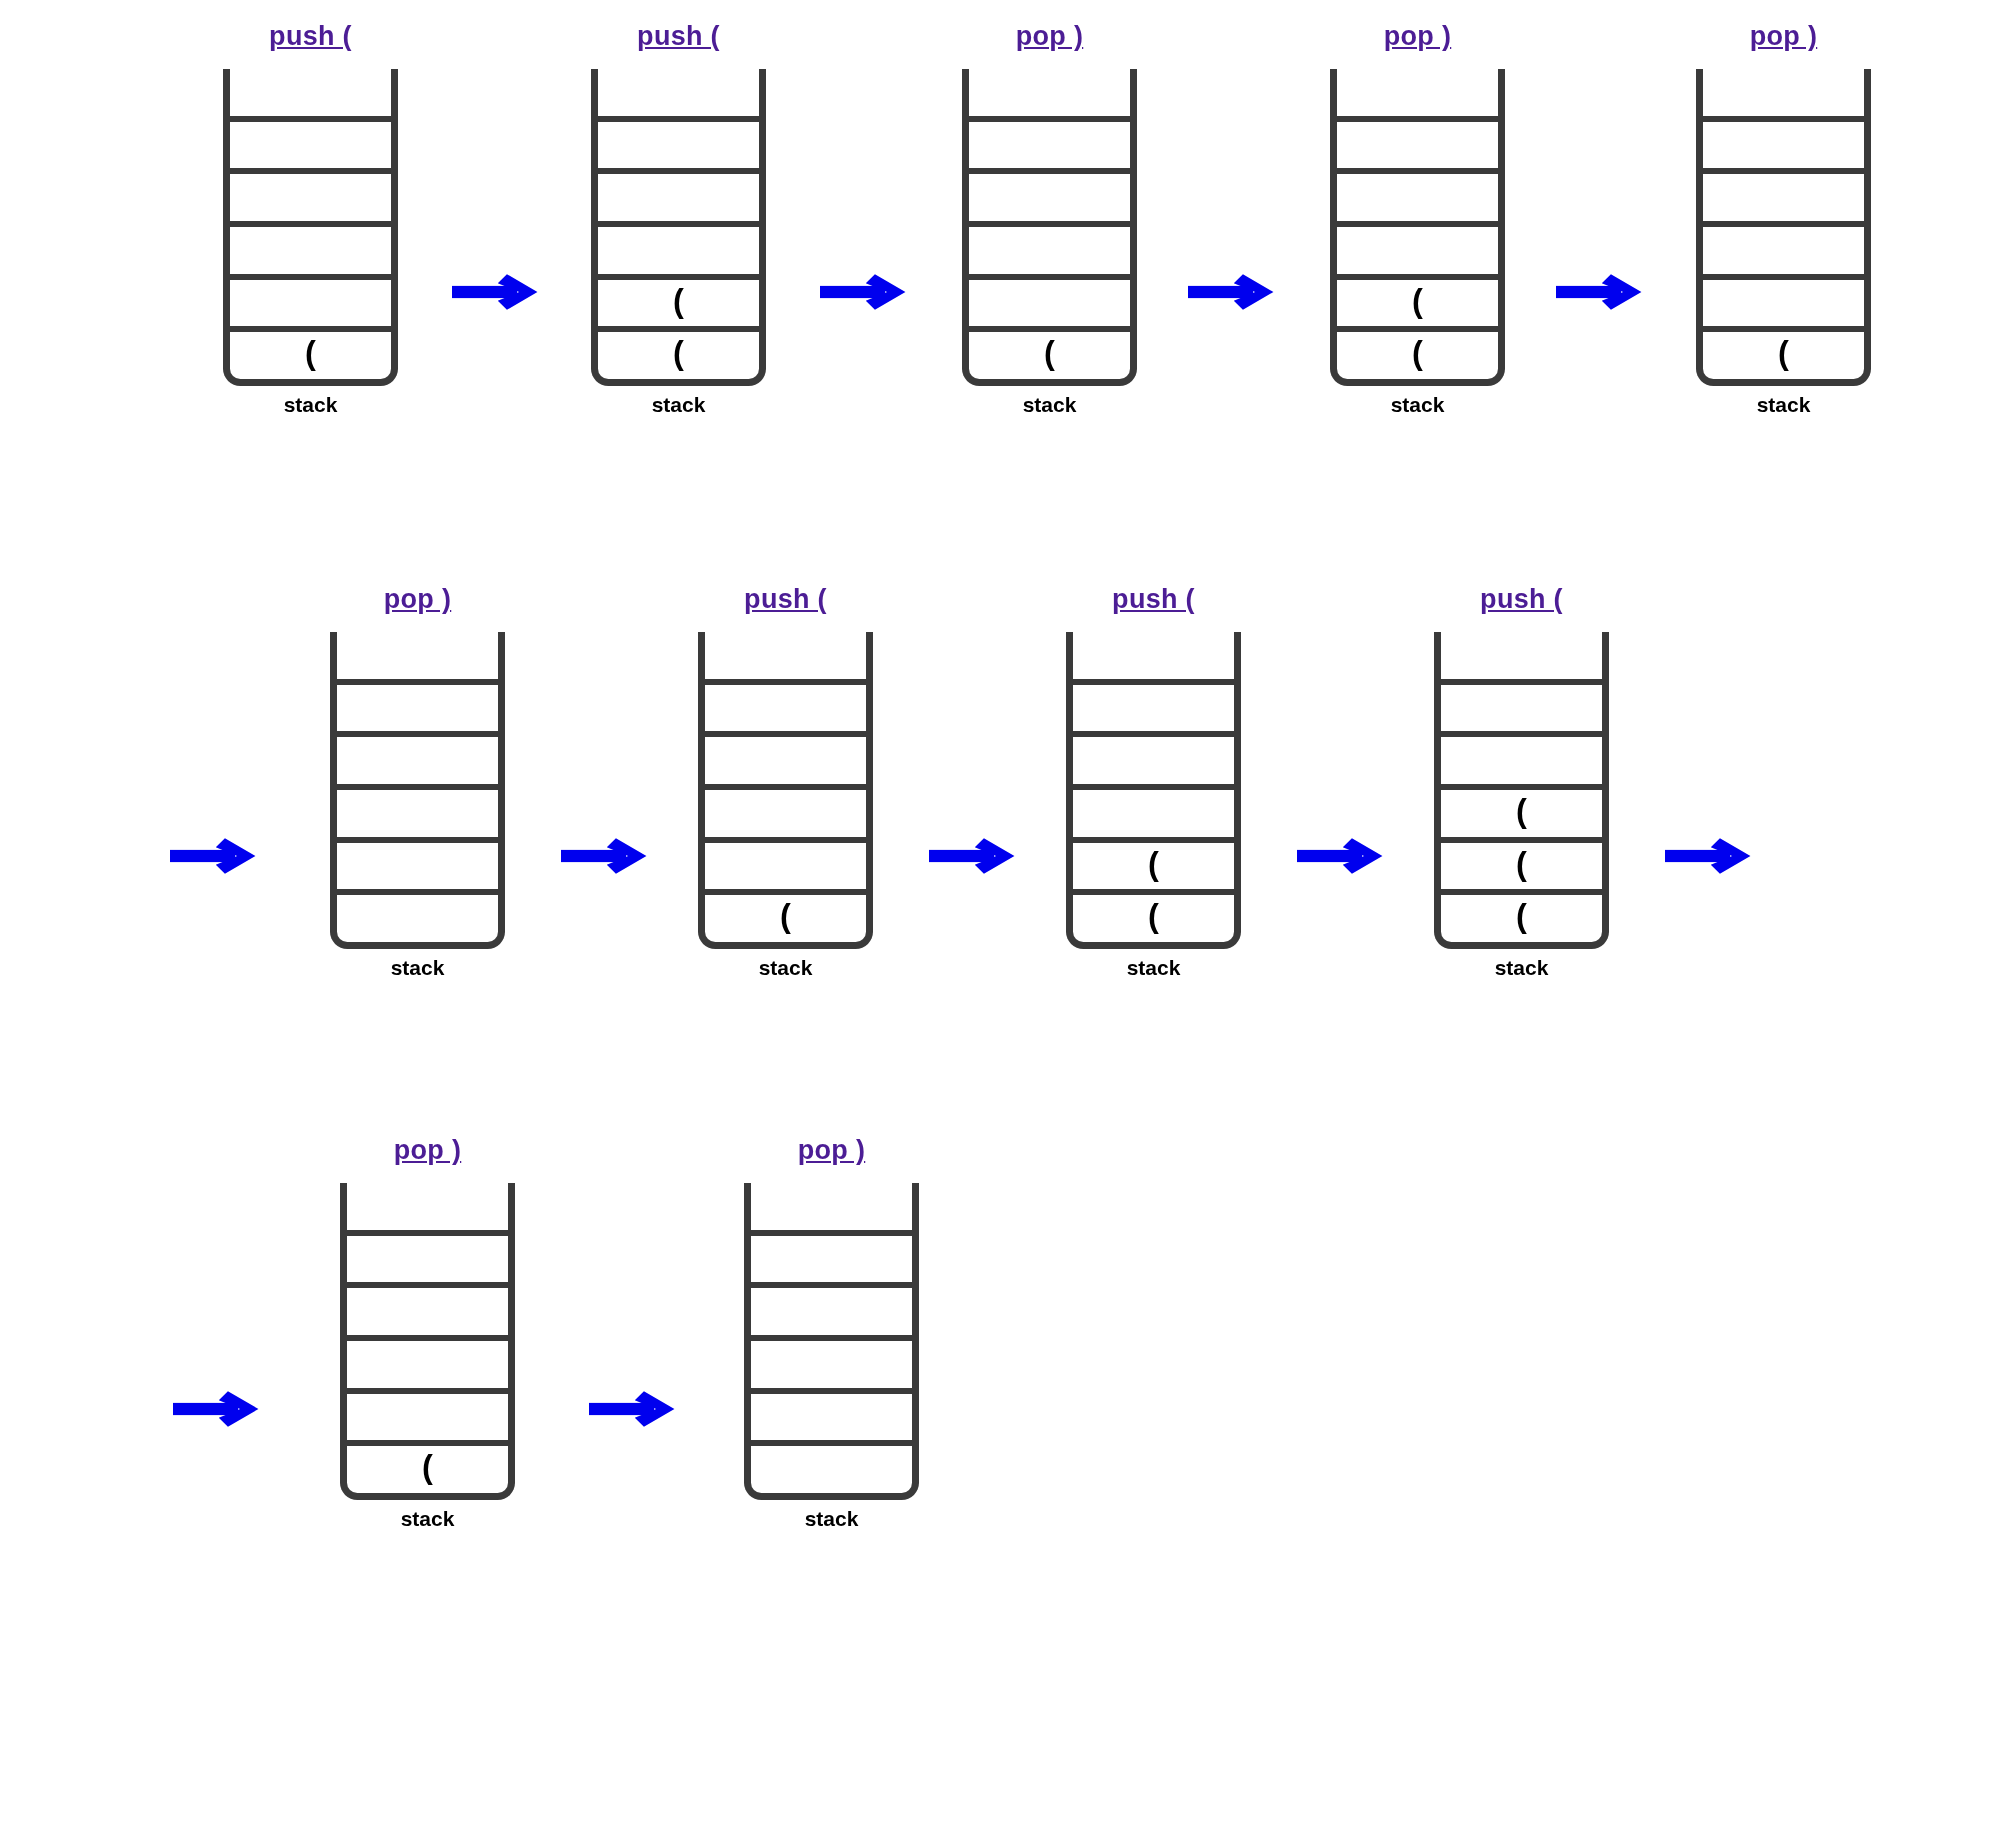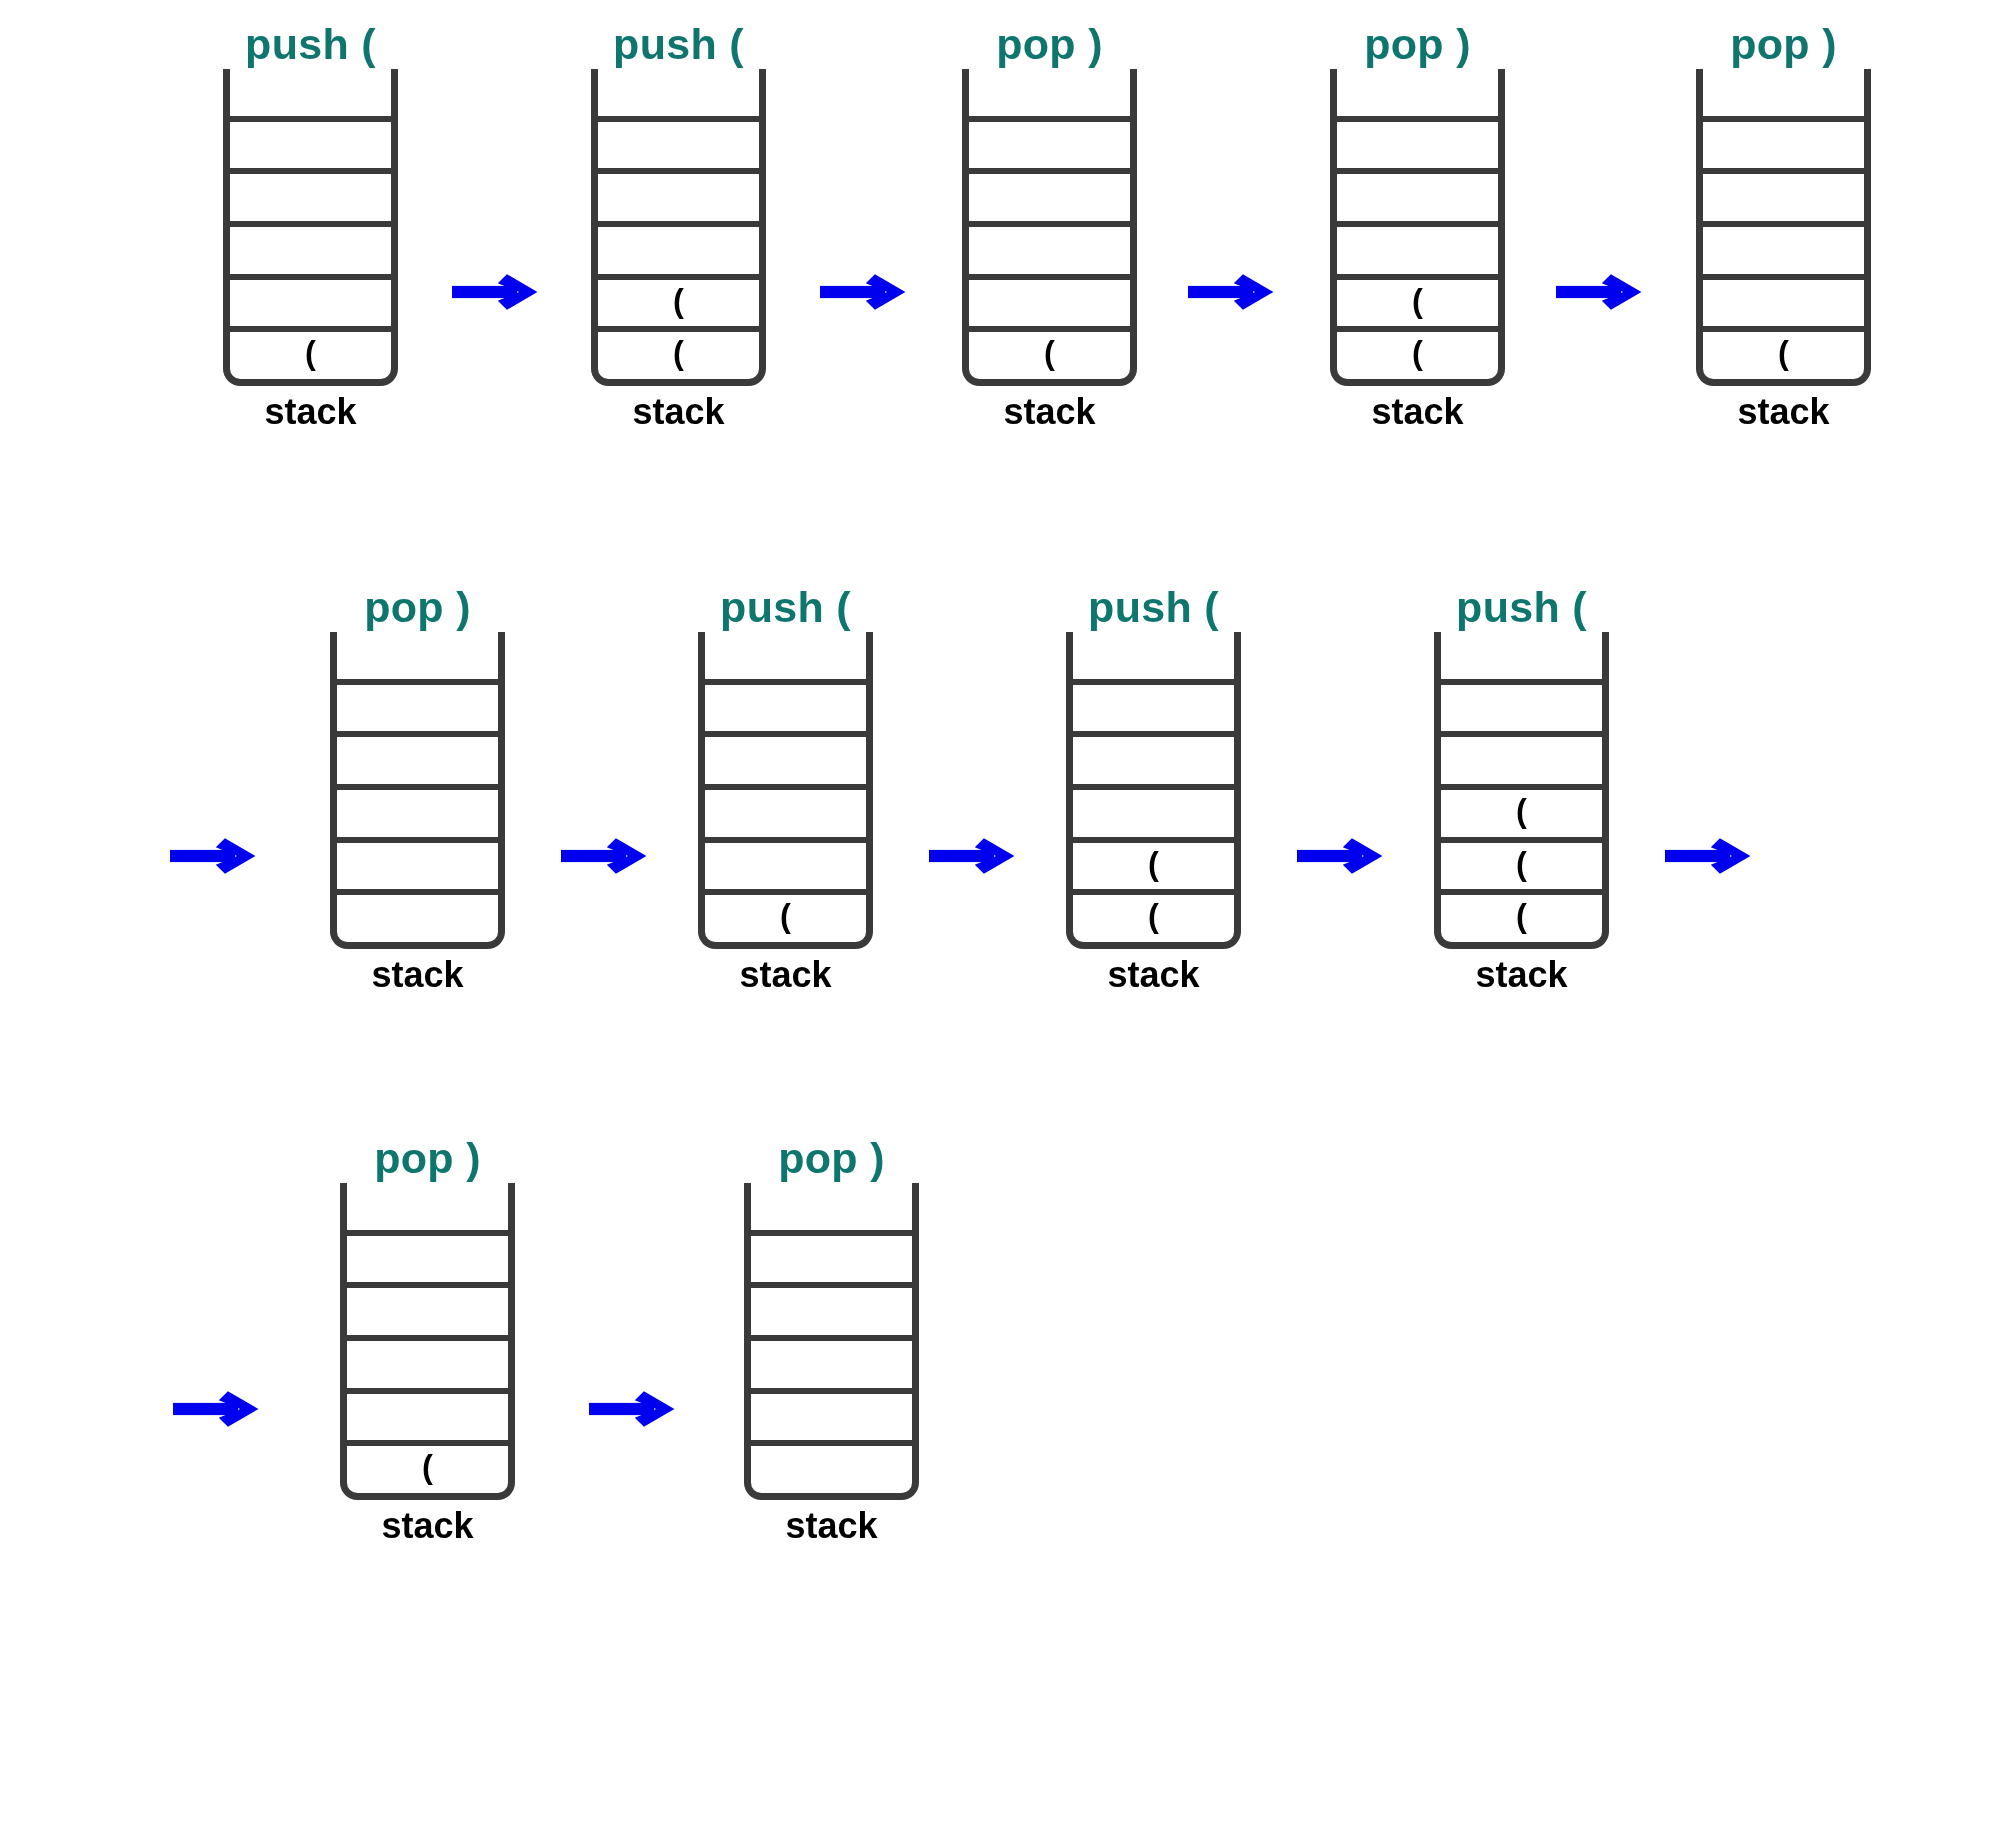--- a/index.html
+++ b/index.html
@@ -26,25 +26,26 @@
     position: absolute;
     width: 175px;
   }
 
   .op-label {
     position: absolute;
     top: 0;
     left: 50%;
     transform: translateX(-50%);
     white-space: nowrap;
-    font-size: 43px;
+    font-size: 27px;
     font-weight: bold;
-    color: #0f766e;
+    color: #4c1d95;
     letter-spacing: 0.3px;
     line-height: 1;
+    text-decoration: underline;
   }
 
   
   .stack-box {
     position: absolute;
     top: 46px;
     left: 0;
     width: 175px;
     height: 317px;
     box-sizing: border-box;
@@ -79,21 +80,21 @@
     color: #000000;
     line-height: 1;
     transform: translateY(-2px);
   }
 
   .stack-caption {
     position: absolute;
     top: 371px;
     left: 50%;
     transform: translateX(-50%);
-    font-size: 36px;
+    font-size: 21px;
     font-weight: bold;
     color: #000000;
     white-space: nowrap;
     line-height: 1;
   }
 
   
   .arrow {
     position: absolute;
     width: 89px;

